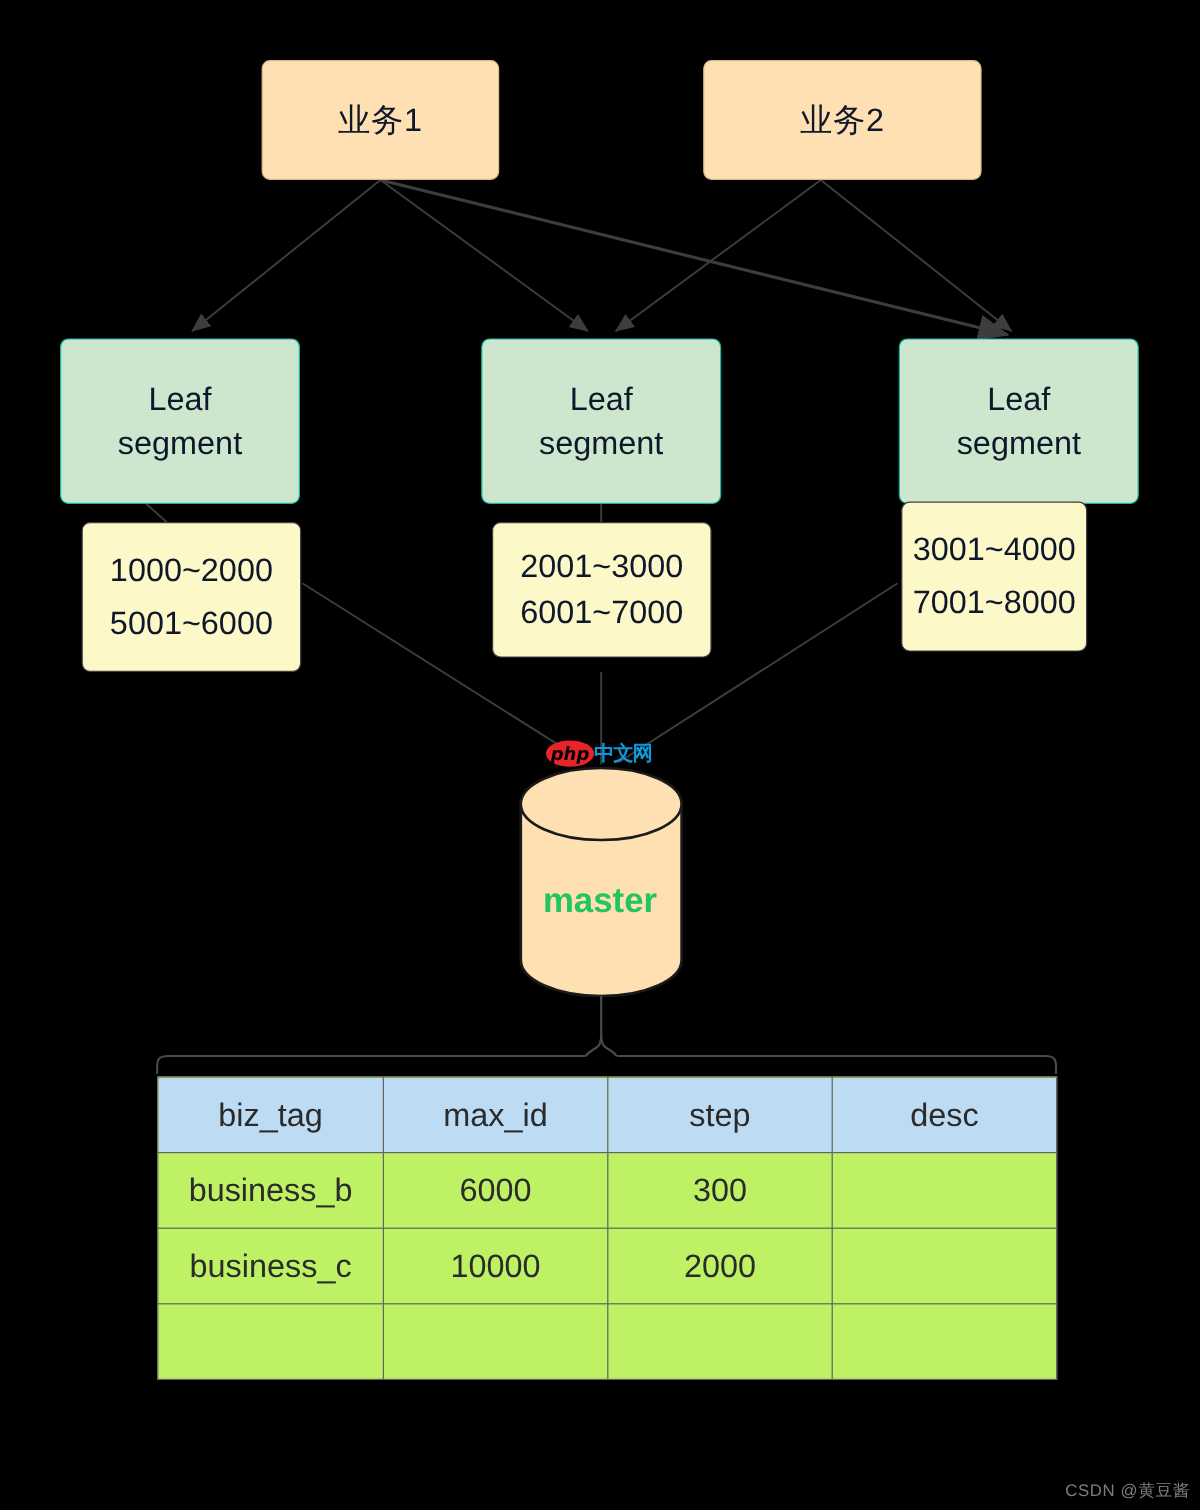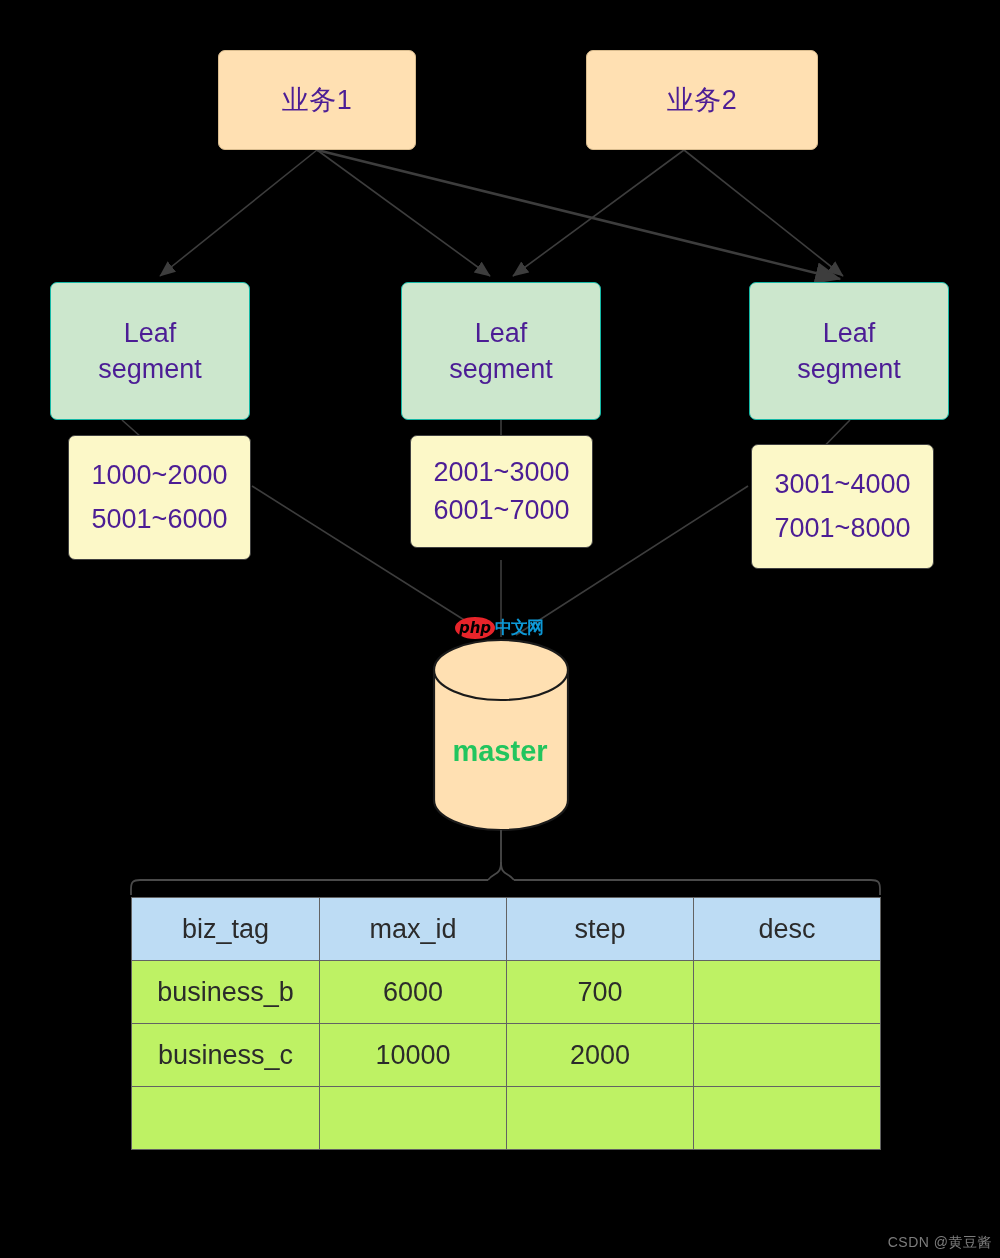--- a/index.html
+++ b/index.html
@@ -25,21 +25,21 @@
     height: 1258px;
     pointer-events: none;
   }
   .node {
     position: absolute;
     box-sizing: border-box;
     display: flex;
     flex-direction: column;
     align-items: center;
     justify-content: center;
-    color: #4c1d95;
+    color: #0f172a;
     text-align: center;
   }
   .biz-box {
     background: #ffe0b2;
     border: 1px solid #d9bc8e;
     border-radius: 7px;
     font-size: 27px;
     letter-spacing: 0.5px;
   }
   .leaf-box {
@@ -215,21 +215,21 @@
   </div>
 
   <div class="node range-box" style="left:68px; top:435px; width:183px; height:125px;">
     <span class="r">1000~2000</span>
     <span class="r">5001~6000</span>
   </div>
   <div class="node range-box" style="left:410px; top:435px; width:183px; height:113px;">
     <span class="r">2001~3000</span>
     <span class="r">6001~7000</span>
   </div>
-  <div class="node range-box" style="left:751px; top:444px; width:183px; height:125px;">
+  <div class="node range-box" style="left:751px; top:418px; width:155px; height:125px;">
     <span class="r">3001~4000</span>
     <span class="r">7001~8000</span>
   </div>
 
   <div class="master-label">master</div>
 
   <div class="php-mark">
     <div class="php-pill">
       <span>php</span>
     </div>
@@ -248,21 +248,21 @@
         <th>biz_tag</th>
         <th>max_id</th>
         <th>step</th>
         <th>desc</th>
       </tr>
     </thead>
     <tbody>
       <tr>
         <td class="biz">business_b</td>
         <td>6000</td>
-        <td>700</td>
+        <td>300</td>
         <td></td>
       </tr>
       <tr>
         <td class="biz">business_c</td>
         <td>10000</td>
         <td>2000</td>
         <td></td>
       </tr>
       <tr>
         <td class="biz"></td>

